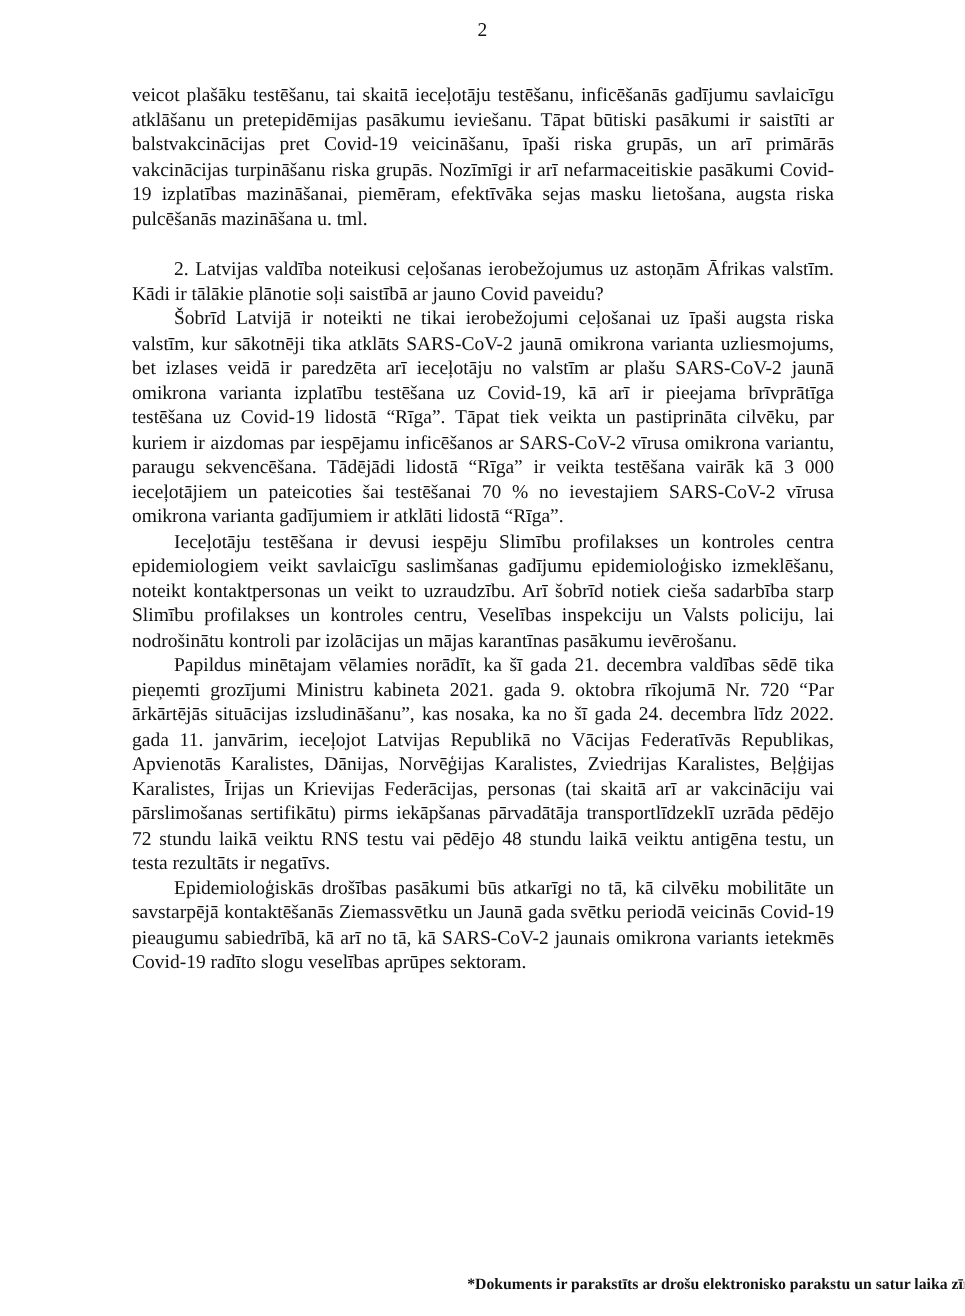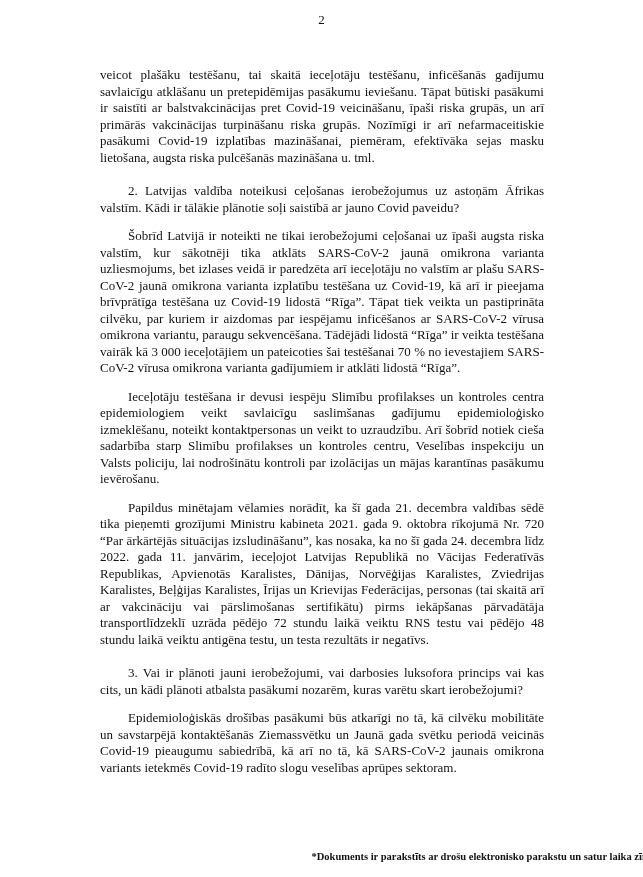--- a/index.html
+++ b/index.html
@@ -28,21 +28,21 @@
   .content {
     position: absolute;
     top: 55px;
     left: 88px;
     width: 468px;
     font-size: 13px;
     line-height: 16.5px;
     text-align: justify;
   }
   .content p {
-    margin: 12px;
+    margin: 0;
     text-indent: 28px;
   }
   .content p.first {
     text-indent: 0;
   }
   .content p.question {
     margin-top: 17px;
   }
   .footer-note {
     position: absolute;
@@ -62,19 +62,18 @@
 <div class="page">
 
   <div class="page-number">2</div>
 
   <div class="content">
     <p class="first">veicot plašāku testēšanu, tai skaitā ieceļotāju testēšanu, inficēšanās gadījumu savlaicīgu atklāšanu un pretepidēmijas pasākumu ieviešanu. Tāpat būtiski pasākumi ir saistīti ar balstvakcinācijas pret Covid-19 veicināšanu, īpaši riska grupās, un arī primārās vakcinācijas turpināšanu riska grupās. Nozīmīgi ir arī nefarmaceitiskie pasākumi Covid-19 izplatības mazināšanai, piemēram, efektīvāka sejas masku lietošana, augsta riska pulcēšanās mazināšana u. tml.</p>
     <p class="question">2. Latvijas valdība noteikusi ceļošanas ierobežojumus uz astoņām Āfrikas valstīm. Kādi ir tālākie plānotie soļi saistībā ar jauno Covid paveidu?</p>
     <p>Šobrīd Latvijā ir noteikti ne tikai ierobežojumi ceļošanai uz īpaši augsta riska valstīm, kur sākotnēji tika atklāts SARS-CoV-2 jaunā omikrona varianta uzliesmojums, bet izlases veidā ir paredzēta arī ieceļotāju no valstīm ar plašu SARS-CoV-2 jaunā omikrona varianta izplatību testēšana uz Covid-19, kā arī ir pieejama brīvprātīga testēšana uz Covid-19 lidostā “Rīga”. Tāpat tiek veikta un pastiprināta cilvēku, par kuriem ir aizdomas par iespējamu inficēšanos ar SARS-CoV-2 vīrusa omikrona variantu, paraugu sekvencēšana. Tādējādi lidostā “Rīga” ir veikta testēšana vairāk kā 3 000 ieceļotājiem un pateicoties šai testēšanai 70 % no ievestajiem SARS-CoV-2 vīrusa omikrona varianta gadījumiem ir atklāti lidostā “Rīga”.</p>
     <p>Ieceļotāju testēšana ir devusi iespēju Slimību profilakses un kontroles centra epidemiologiem veikt savlaicīgu saslimšanas gadījumu epidemioloģisko izmeklēšanu, noteikt kontaktpersonas un veikt to uzraudzību. Arī šobrīd notiek cieša sadarbība starp Slimību profilakses un kontroles centru, Veselības inspekciju un Valsts policiju, lai nodrošinātu kontroli par izolācijas un mājas karantīnas pasākumu ievērošanu.</p>
     <p>Papildus minētajam vēlamies norādīt, ka šī gada 21. decembra valdības sēdē tika pieņemti grozījumi Ministru kabineta 2021. gada 9. oktobra rīkojumā Nr. 720 “Par ārkārtējās situācijas izsludināšanu”, kas nosaka, ka no šī gada 24. decembra līdz 2022. gada 11. janvārim, ieceļojot Latvijas Republikā no Vācijas Federatīvās Republikas, Apvienotās Karalistes, Dānijas, Norvēģijas Karalistes, Zviedrijas Karalistes, Beļģijas Karalistes, Īrijas un Krievijas Federācijas, personas (tai skaitā arī ar vakcināciju vai pārslimošanas sertifikātu) pirms iekāpšanas pārvadātāja transportlīdzeklī uzrāda pēdējo 72 stundu laikā veiktu RNS testu vai pēdējo 48 stundu laikā veiktu antigēna testu, un testa rezultāts ir negatīvs.</p>
-    <p class="question">3. Vai ir plānoti jauni ierobežojumi, vai darbosies luksofora princips vai kas cits, un kādi plānoti atbalsta pasākumi nozarēm, kuras varētu skart ierobežojumi?</p>
     <p>Epidemioloģiskās drošības pasākumi būs atkarīgi no tā, kā cilvēku mobilitāte un savstarpējā kontaktēšanās Ziemassvētku un Jaunā gada svētku periodā veicinās Covid-19 pieaugumu sabiedrībā, kā arī no tā, kā SARS-CoV-2 jaunais omikrona variants ietekmēs Covid-19 radīto slogu veselības aprūpes sektoram.</p>
   </div>
 
   <div class="footer-note">*Dokuments ir parakstīts ar drošu elektronisko parakstu un satur laika zīmogu</div>
 
 </div>
 
 </body></html>

